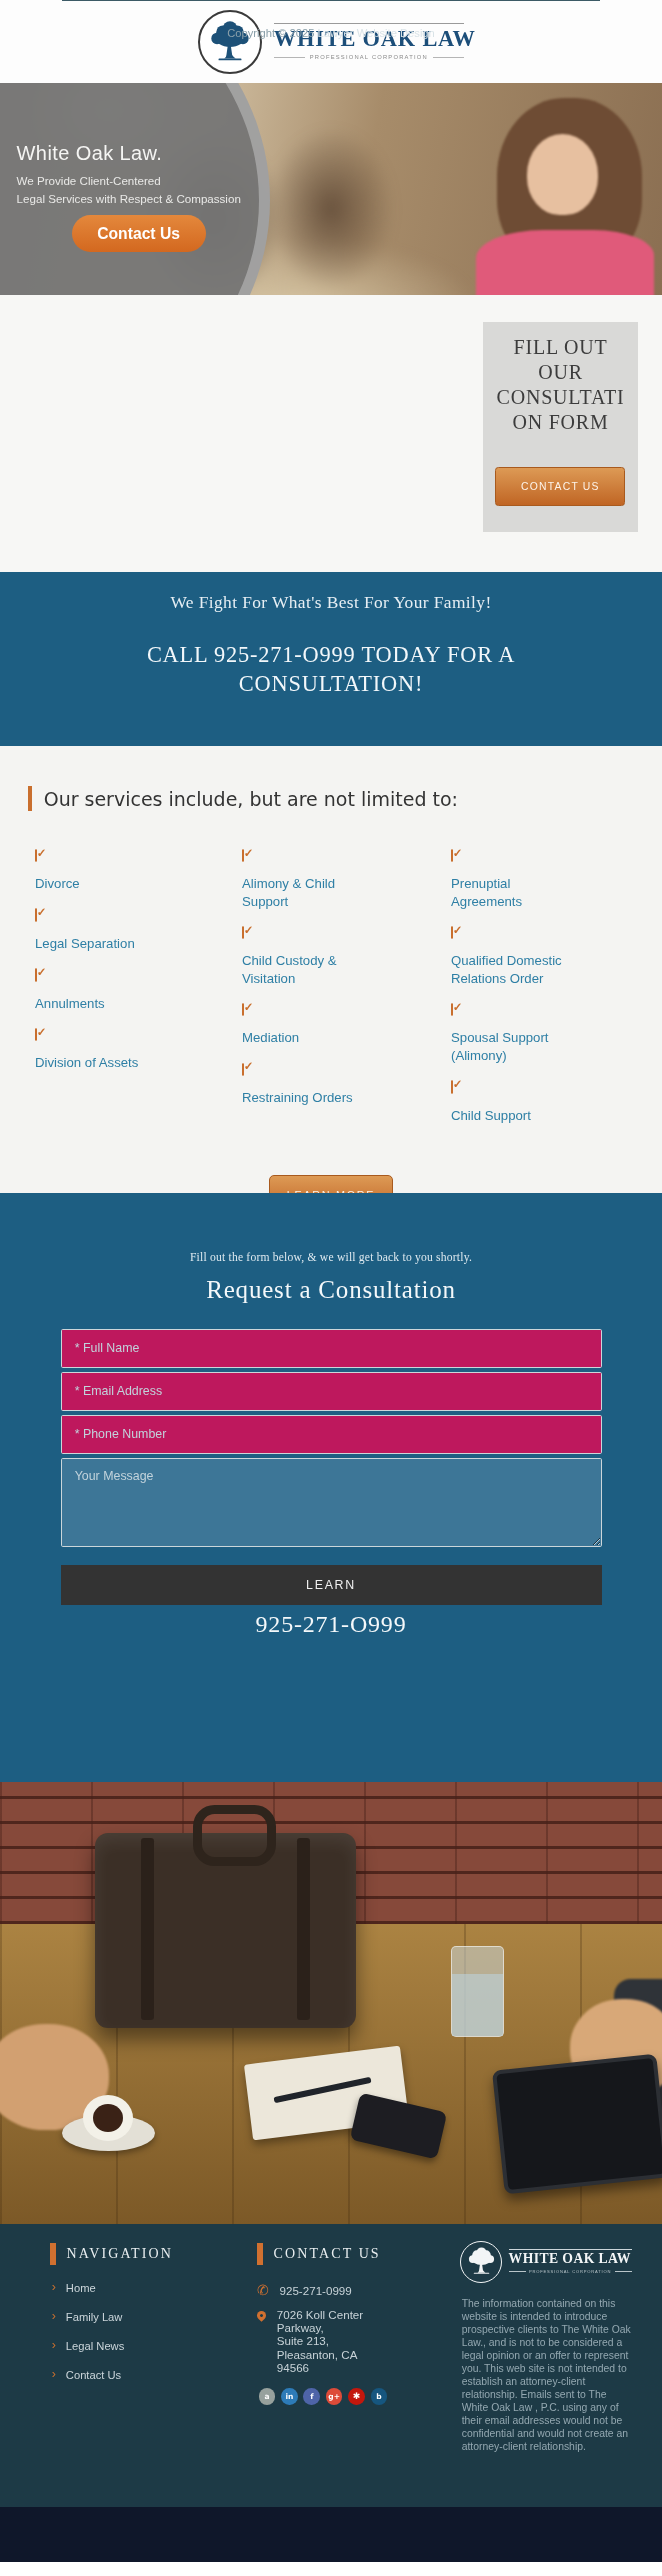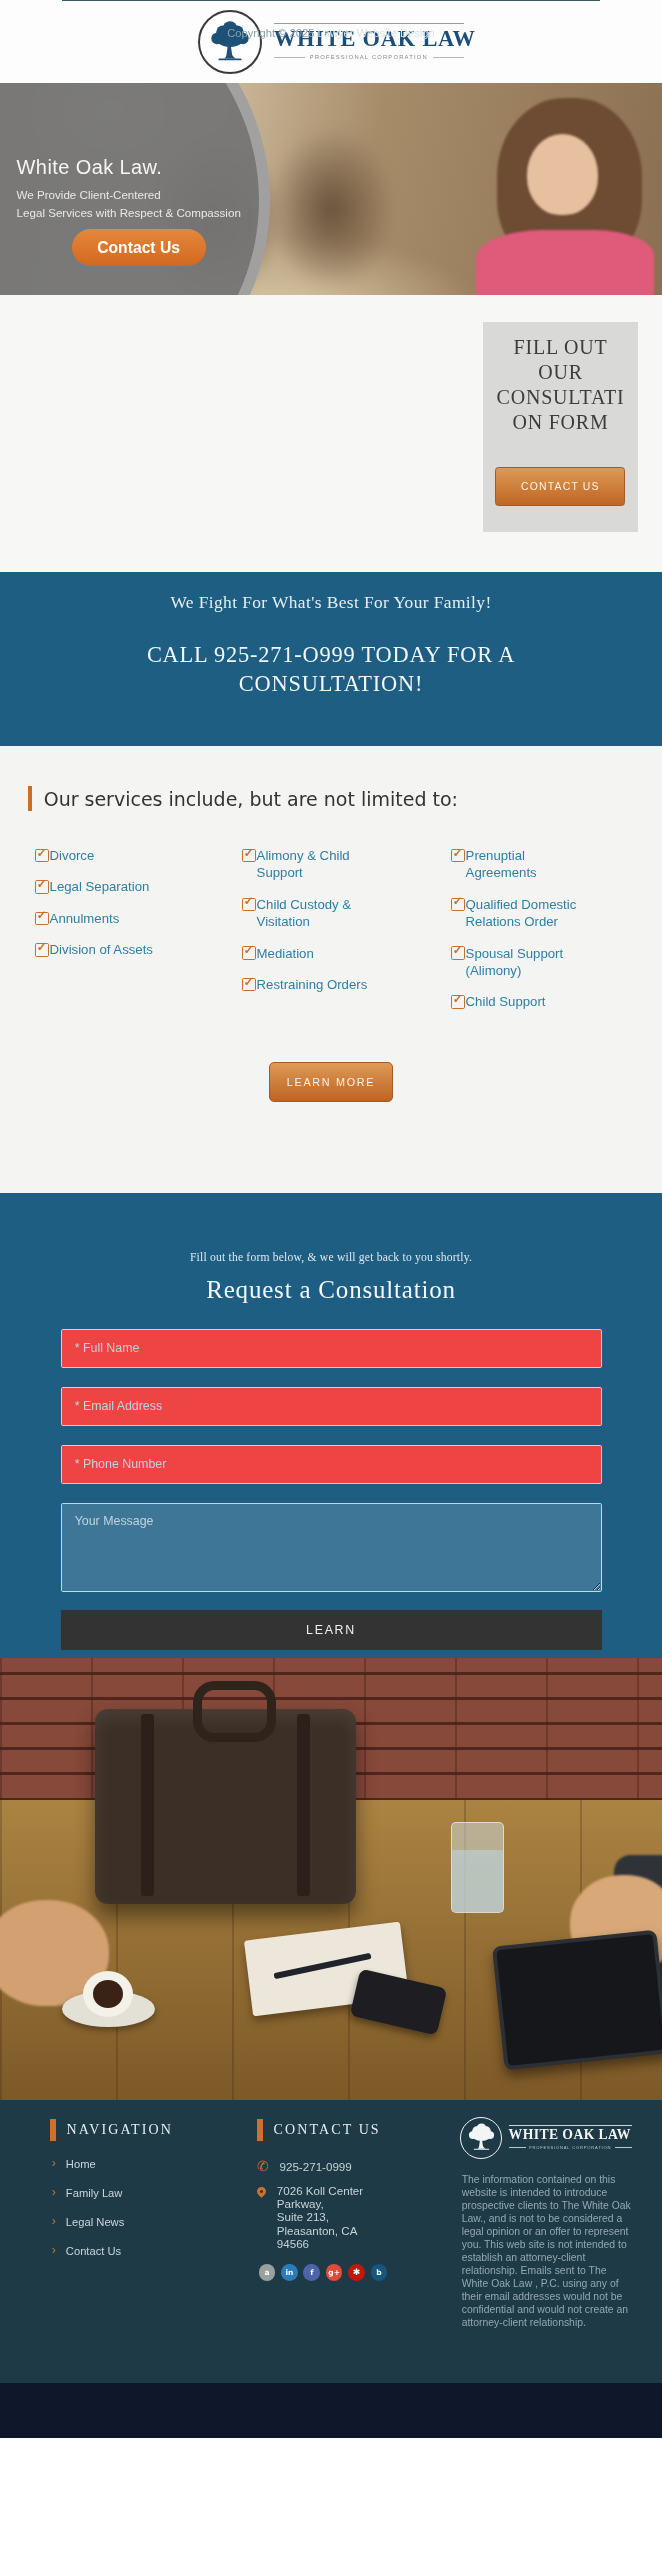--- a/index.html
+++ b/index.html
@@ -27,21 +27,21 @@
     background:
       radial-gradient(116px 91px at 18% 18%,rgba(240,232,212,.9),rgba(240,232,212,0) 70%),
       radial-gradient(99px 124px at 33% 62%,rgba(64,50,38,.85),rgba(64,50,38,0) 70%),
       radial-gradient(91px 116px at 50% 58%,rgba(88,66,48,.8),rgba(88,66,48,0) 70%),
       radial-gradient(248px 99px at 45% 100%,rgba(220,204,170,.9),rgba(220,204,170,0) 75%);}
   .girl-hair{position:absolute;left:497px;top:15px;width:145px;height:170px;background:#6e4c34;border-radius:46% 46% 40% 40%;filter:blur(0.8px);}
   .girl-face{position:absolute;left:527px;top:51px;width:71px;height:81px;background:#e7c0a0;border-radius:50% 50% 46% 46%;filter:blur(0.8px);}
   .girl-shirt{position:absolute;left:476px;top:147px;width:178px;height:75px;background:#e05a7a;border-radius:38% 34% 0 0;filter:blur(0.8px);}
   .hero-overlay{position:absolute;left:-315px;top:-142px;width:563px;height:497px;border-radius:50%;
     background:rgba(117,117,117,.95);border:11.6px solid rgba(168,168,168,.85);}
-  .hero-content{position:absolute;left:16.6px;top:73px;width:248px;color:#fff;}
+  .hero-content{position:absolute;left:16.6px;top:59px;width:248px;color:#fff;}
   .hero-title{font-size:20px;letter-spacing:0.4px;color:#f5f5f3;}
   .hero-sub{font-size:11.6px;color:#e9e9e7;margin-top:9px;}
   .hero-sub + .hero-sub{margin-top:5px;}
   .hero-cta{display:block;margin-top:10px;margin-left:55px;width:134px;height:37px;border:0;border-radius:19px;
     background:linear-gradient(#e4883c,#d3681f);color:#fff;font-family:"Liberation Sans",sans-serif;
     font-size:15.7px;font-weight:bold;cursor:pointer;}
 
   
   .consult{height:277px;background:#f7f7f5;}
   .consult-box{position:absolute;left:483px;top:27px;width:155px;height:210px;background:#d9d9d7;text-align:center;}
@@ -59,37 +59,37 @@
   
   .services{height:447px;background:#f4f4f2;padding-top:40px;}
   .svc-head{display:flex;align-items:center;gap:11.6px;margin-left:28px;}
   .svc-bar{width:4.1px;height:25px;background:#c96f2e;}
   .svc-title{font-size:19px;color:#333;font-family:"DejaVu Sans",sans-serif;font-weight:normal;margin:0;}
   .svc-cols{display:flex;margin:36px 0 0 35px;}
   .svc-col{list-style:none;margin:0;padding:0;display:flex;flex-direction:column;gap:14px;}
   .svc-col.c1{width:207px;}
   .svc-col.c2{width:209px;}
   .svc-col.c3{width:190px;}
-  .svc-item{display:flex;gap:1px;align-items:flex-start;}
+  .svc-item{display:flex;gap:13px;align-items:flex-start;flex-direction:column;}
   .checkbox{flex:0 0 11.6px;height:11.6px;margin-top:1.7px;border:1.7px solid #c96f2e;border-radius:1.7px;position:relative;}
   .checkbox::after{content:"✓";position:absolute;left:0.8px;top:-4.1px;color:#c96f2e;font-size:11.6px;font-weight:bold;}
   .svc-link{color:#2e7fa5;font-size:13.2px;line-height:17.4px;text-decoration:none;cursor:pointer;}
   .svc-col.c2 .svc-link{display:inline-block;max-width:124px;}
   .svc-col.c3 .svc-link{display:inline-block;max-width:132px;}
   .learn-more{display:block;margin:51px auto 0;width:124px;height:40px;border:0.8px solid #a85a1e;border-radius:5px;
     background:linear-gradient(#dd9a55,#bf6324);color:#fdf4ea;font-size:10.8px;letter-spacing:1.7px;cursor:pointer;
     font-family:"Liberation Sans",sans-serif;}
 
   
-  .request{height:465px;background:#1d5e82;text-align:center;}
+  .request{height:589px;background:#1d5e82;text-align:center;}
   .req-intro{padding-top:58px;color:#dfeaf0;font-family:"Liberation Serif",serif;font-size:11.6px;letter-spacing:0.2px;}
   .req-title{margin-top:11.6px;color:#f4f8fa;font-family:"Liberation Serif",serif;font-size:25px;letter-spacing:0.8px;}
   .req-form{width:541px;margin:25px auto 0;text-align:left;}
-  .req-input{display:block;width:100%;height:39px;margin-bottom:19px;box-sizing:border-box;
-    background:#ef4444;border:0.8px solid #ccd6da;border-radius:1.7px;padding:0 13.2px;
+  .req-input{display:block;width:100%;height:39px;margin-bottom:4px;box-sizing:border-box;
+    background:#be185d;border:0.8px solid #ccd6da;border-radius:1.7px;padding:0 13.2px;
     color:#eaf2f6;font-size:12.4px;font-family:"Liberation Sans",sans-serif;}
   .req-input::placeholder,.req-textarea::placeholder{color:#c2d3dc;opacity:1;}
   .req-textarea{display:block;width:100%;height:89px;margin-bottom:18px;box-sizing:border-box;resize:vertical;
     background:#3d7697;border:0.8px solid #ccd6da;border-radius:1.7px;padding:10px 13.2px;
     color:#eaf2f6;font-size:12.4px;font-family:"Liberation Sans",sans-serif;}
   .req-submit{display:block;width:100%;height:40px;border:0;background:#333333;color:#f0f0f0;
     font-size:12.4px;letter-spacing:1.7px;cursor:pointer;font-family:"Liberation Sans",sans-serif;}
   .req-questions{margin-top:28px;color:#eef4f7;font-family:"Liberation Serif",serif;font-size:17.4px;}
   .req-phone{margin-top:6.6px;color:#f4f8fa;font-family:"Liberation Serif",serif;font-size:24px;letter-spacing:0.8px;cursor:pointer;}
 

